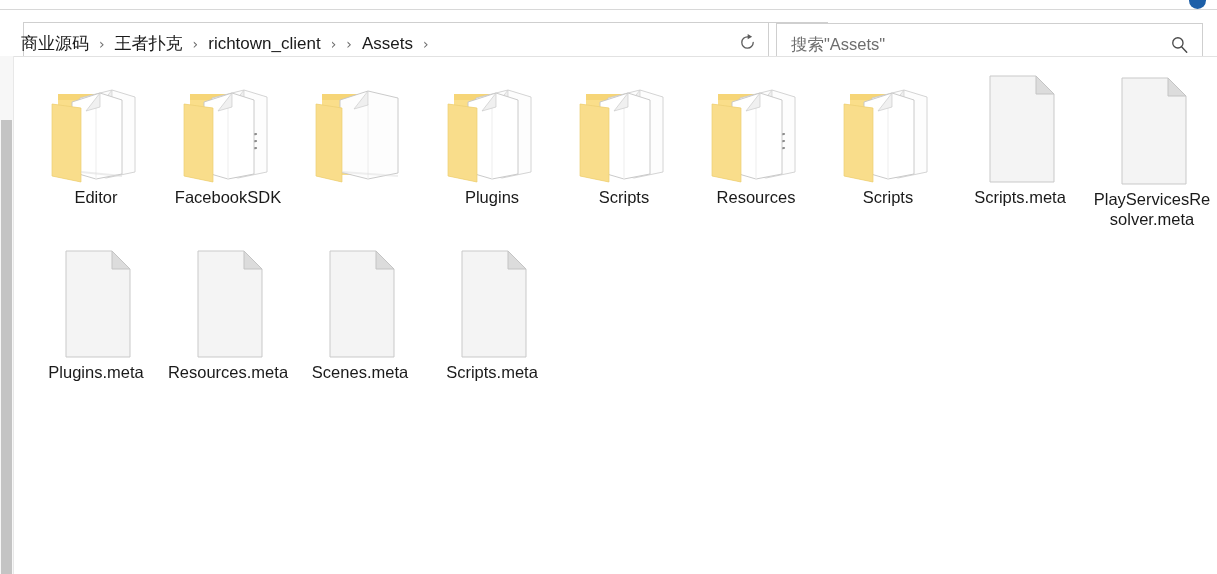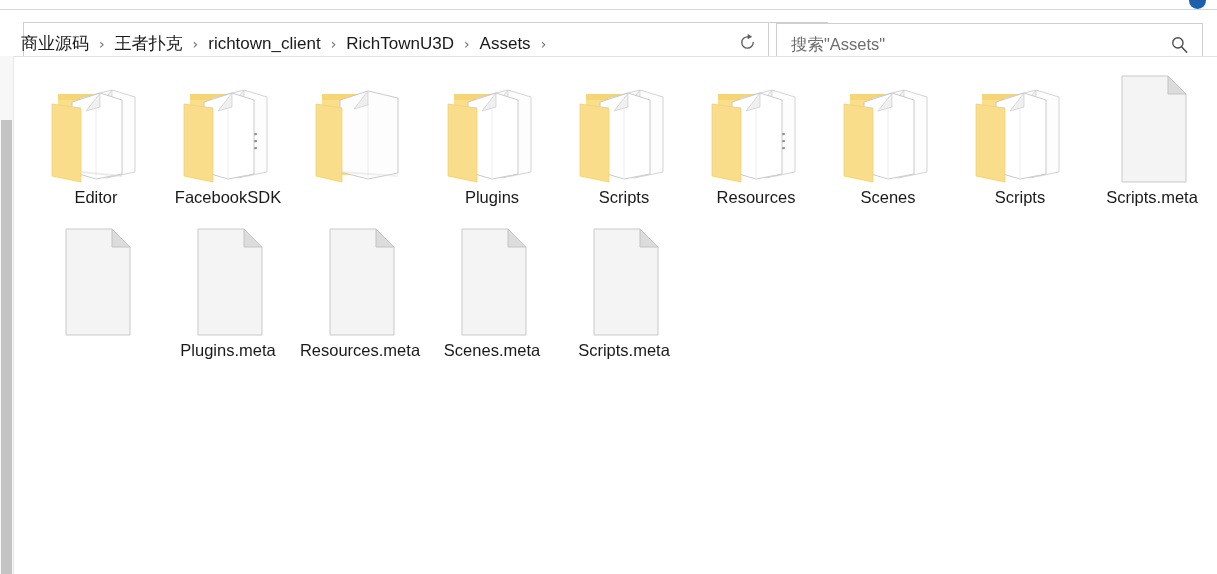--- a/index.html
+++ b/index.html
@@ -212,21 +212,20 @@
   <div class="addressbar">
 
     <div class="crumbs-box">
       <div class="crumbs">
         <span class="crumb">商业源码</span>
         <span class="crumb-sep">›</span>
         <span class="crumb">王者扑克</span>
         <span class="crumb-sep">›</span>
         <span class="crumb">richtown_client</span>
         <span class="crumb-sep">›</span>
-        <span class="crumb">RichTownU3D</span>
         <span class="crumb-sep">›</span>
         <span class="crumb">Assets</span>
         <span class="crumb-sep">›</span>
       </div>
       <div class="crumb-chevron">
         <svg width="16" height="16" viewBox="0 0 16 16">
           <path d="M3 5.5 L8 10.5 L13 5.5" fill="none" stroke="#5c5c5c" stroke-width="1.3" stroke-linecap="round" stroke-linejoin="round"></path>
         </svg>
       </div>
     </div>
@@ -397,41 +396,20 @@
               <path d="M46 34 L46 107" fill="none" stroke="#ededed" stroke-width="1"></path>
               <path d="M50 21 L50 35 L36 39 Z" fill="#f0f0f0" stroke="#cacaca" stroke-width="0.7"></path>
             </g>
             <path d="M2 32 L2 104 L31 110 L31 36 Z" fill="#fbe094"></path>
             <path d="M2 32 L31 36 L31 110 L2 104 Z" fill="#f9dd8b" stroke="#eccf73" stroke-width="0.7"></path>
           </svg>
         </div>
         <div class="label">Resources</div>
       </div>
 
-      <div class="cell">
-        <div class="icon-slot">
-          <svg width="92" height="112" viewBox="0 0 92 112">
-            <path d="M8 22 L8 103 L66 103 L66 22 Z" fill="#fade8a"></path>
-            <path d="M8 22 L8 28 L66 28 L66 22 Z" fill="#f6d577"></path>
-            <g>
-              <path d="M30 26 L62 18 L85 25 L85 100 L56 106 L30 99 Z" fill="#fdfdfd" stroke="#c9c9c9" stroke-width="0.8"></path>
-              <path d="M56 30 L56 106" fill="none" stroke="#ececec" stroke-width="1"></path>
-              <path d="M62 18 L62 32 L48 36 Z" fill="#efefef" stroke="#cfcfcf" stroke-width="0.7"></path>
-            </g>
-            <g>
-              <path d="M22 30 L50 21 L72 28 L72 102 L46 107 L22 100 Z" fill="#ffffff" stroke="#c4c4c4" stroke-width="0.9"></path>
-              <path d="M46 34 L46 107" fill="none" stroke="#ededed" stroke-width="1"></path>
-              <path d="M50 21 L50 35 L36 39 Z" fill="#f0f0f0" stroke="#cacaca" stroke-width="0.7"></path>
-            </g>
-            <path d="M2 32 L2 104 L31 110 L31 36 Z" fill="#fbe094"></path>
-            <path d="M2 32 L31 36 L31 110 L2 104 Z" fill="#f9dd8b" stroke="#eccf73" stroke-width="0.7"></path>
-          </svg>
-        </div>
-        <div class="label">Scenes</div>
-      </div>
 
       <div class="cell">
         <div class="icon-slot">
           <svg width="92" height="112" viewBox="0 0 92 112">
             <path d="M8 22 L8 103 L66 103 L66 22 Z" fill="#fade8a"></path>
             <path d="M8 22 L8 28 L66 28 L66 22 Z" fill="#f6d577"></path>
             <g>
               <path d="M30 26 L62 18 L85 25 L85 100 L56 106 L30 99 Z" fill="#fdfdfd" stroke="#c9c9c9" stroke-width="0.8"></path>
               <path d="M56 30 L56 106" fill="none" stroke="#ececec" stroke-width="1"></path>
               <path d="M62 18 L62 32 L48 36 Z" fill="#efefef" stroke="#cfcfcf" stroke-width="0.7"></path>
@@ -459,20 +437,21 @@
       </div>
 
 
       <div class="cell row2">
         <div class="icon-slot">
           <svg width="92" height="112" viewBox="0 0 92 112">
             <path d="M16 4 L62 4 L80 22 L80 110 L16 110 Z" fill="#f4f4f4" stroke="#c9c9c9" stroke-width="1"></path>
             <path d="M62 4 L80 22 L62 22 Z" fill="#dcdcdc" stroke="#c4c4c4" stroke-width="1"></path>
           </svg>
         </div>
+        <div class="label">PlayServicesResolver.meta</div>
       </div>
 
       <div class="cell row2">
         <div class="icon-slot">
           <svg width="92" height="112" viewBox="0 0 92 112">
             <path d="M16 4 L62 4 L80 22 L80 110 L16 110 Z" fill="#f4f4f4" stroke="#c9c9c9" stroke-width="1"></path>
             <path d="M62 4 L80 22 L62 22 Z" fill="#dcdcdc" stroke="#c4c4c4" stroke-width="1"></path>
           </svg>
         </div>
         <div class="label">Plugins.meta</div>

